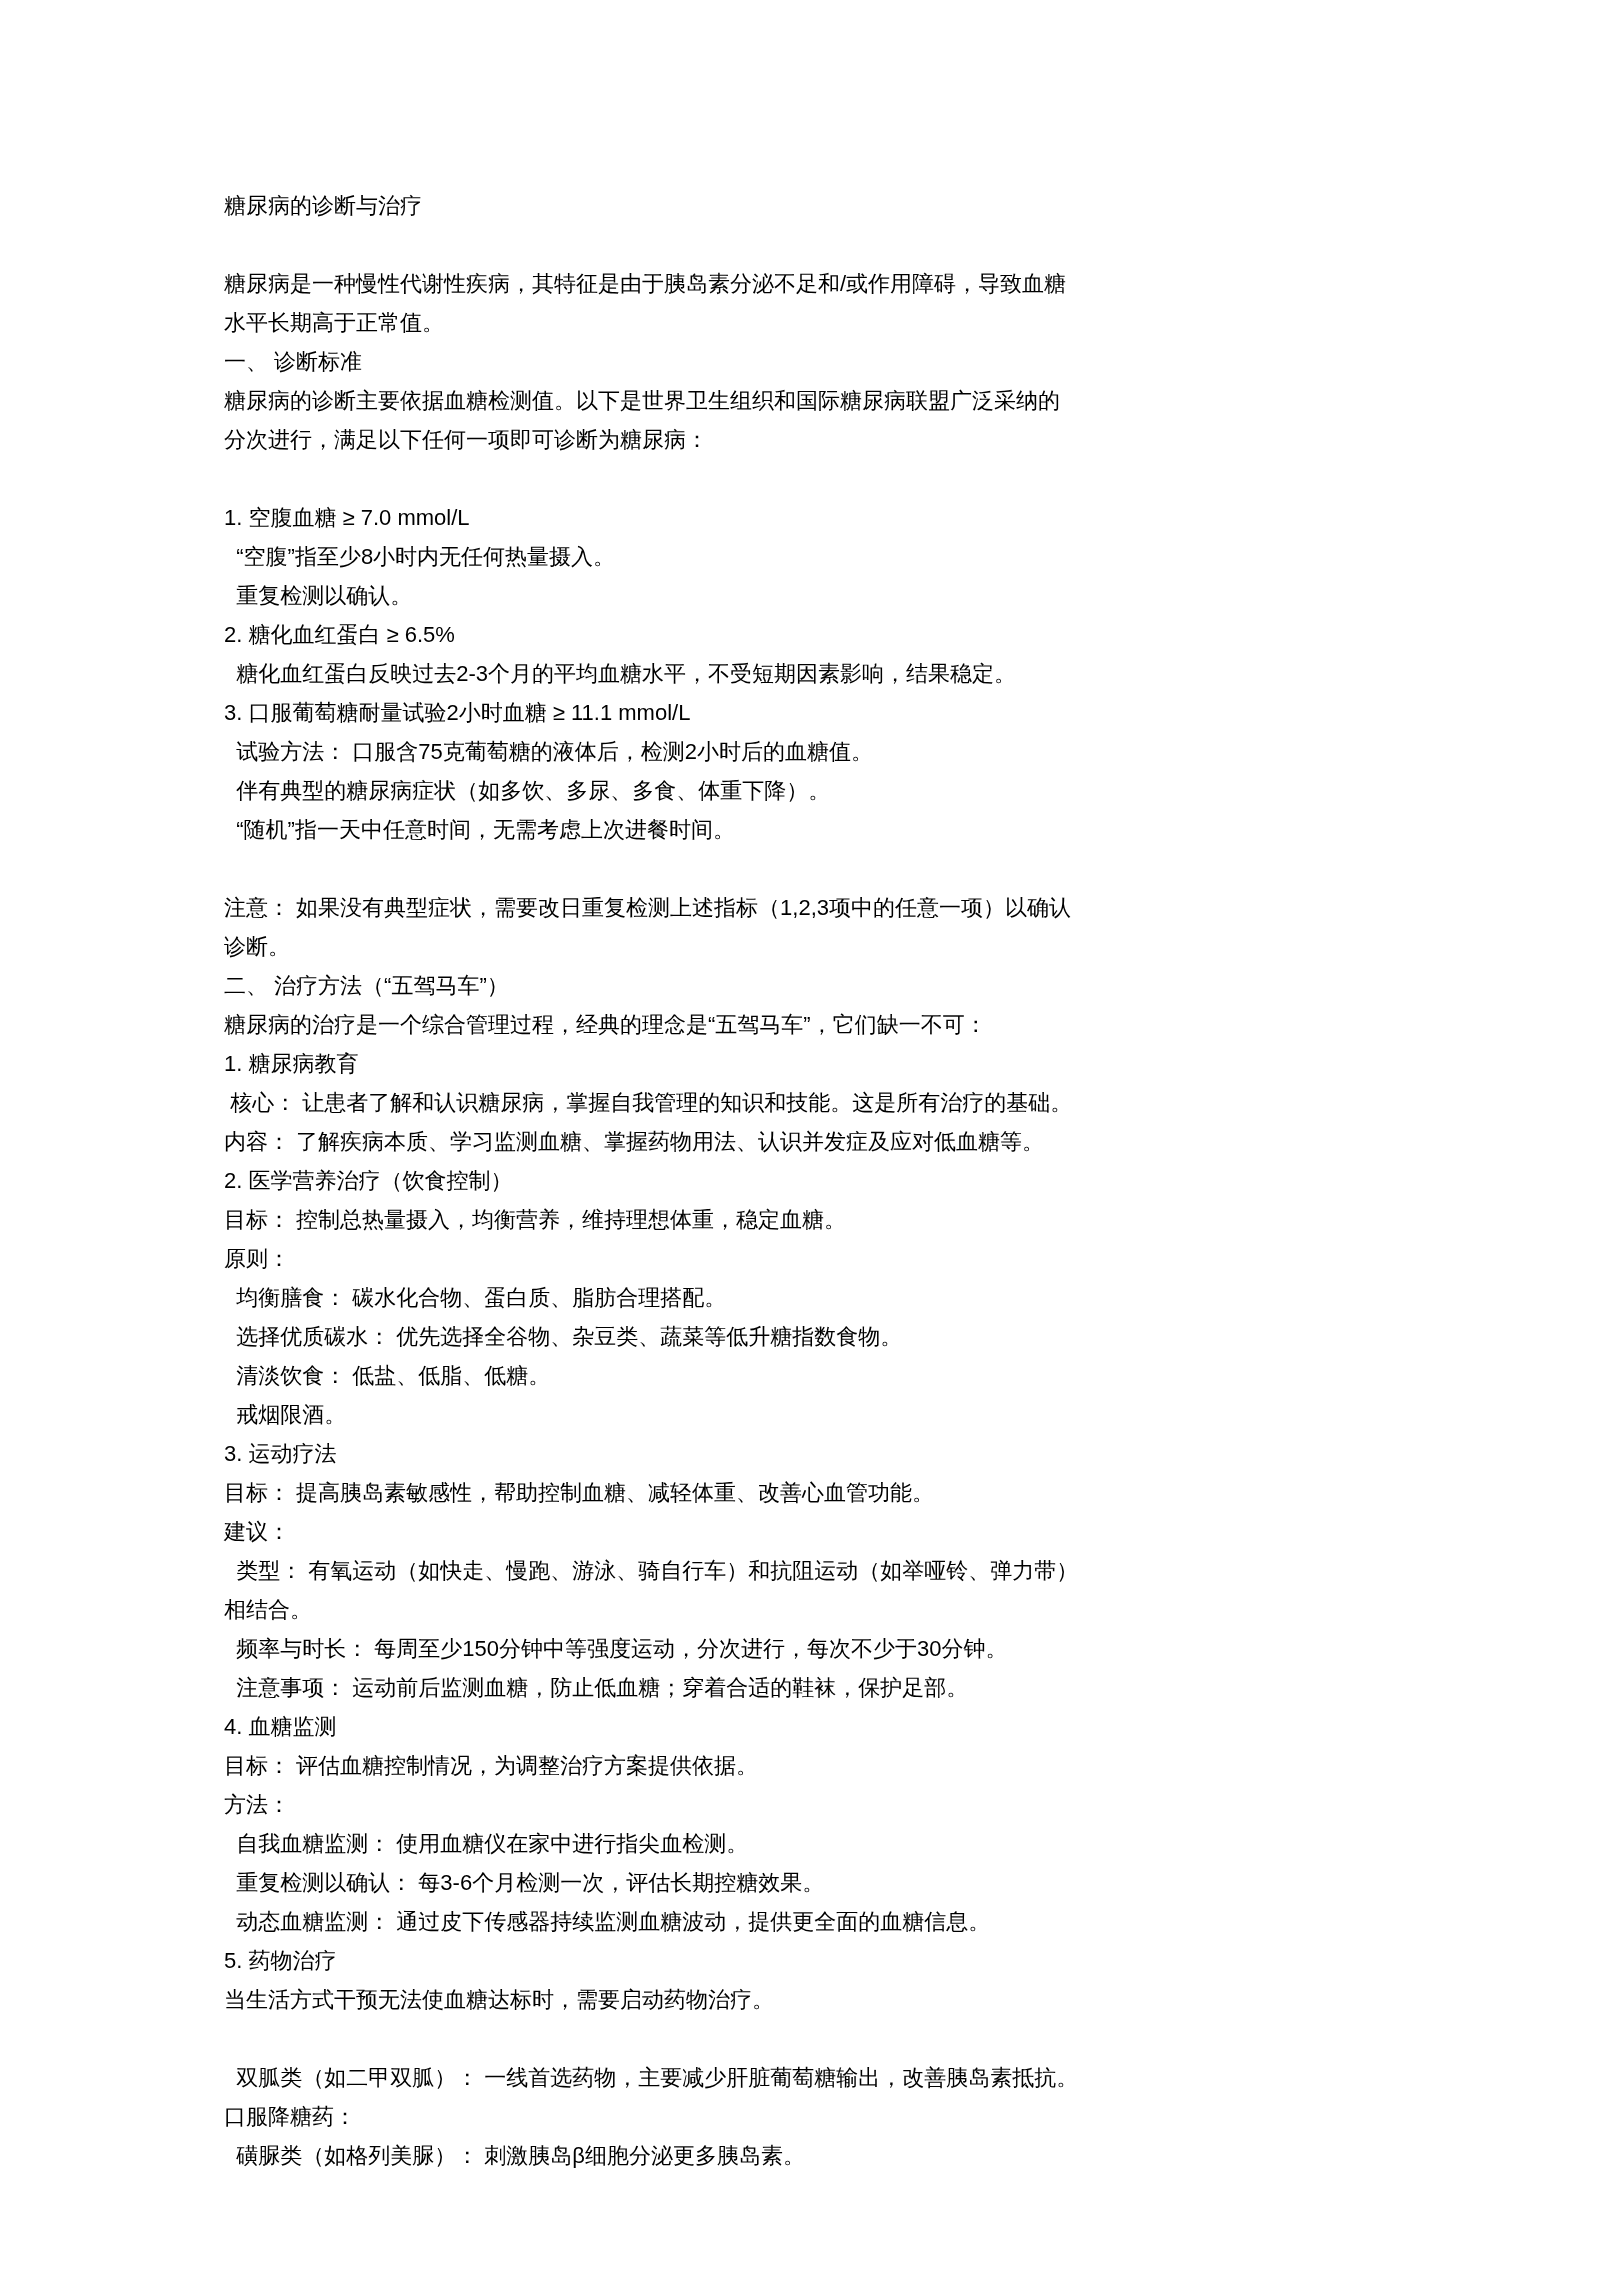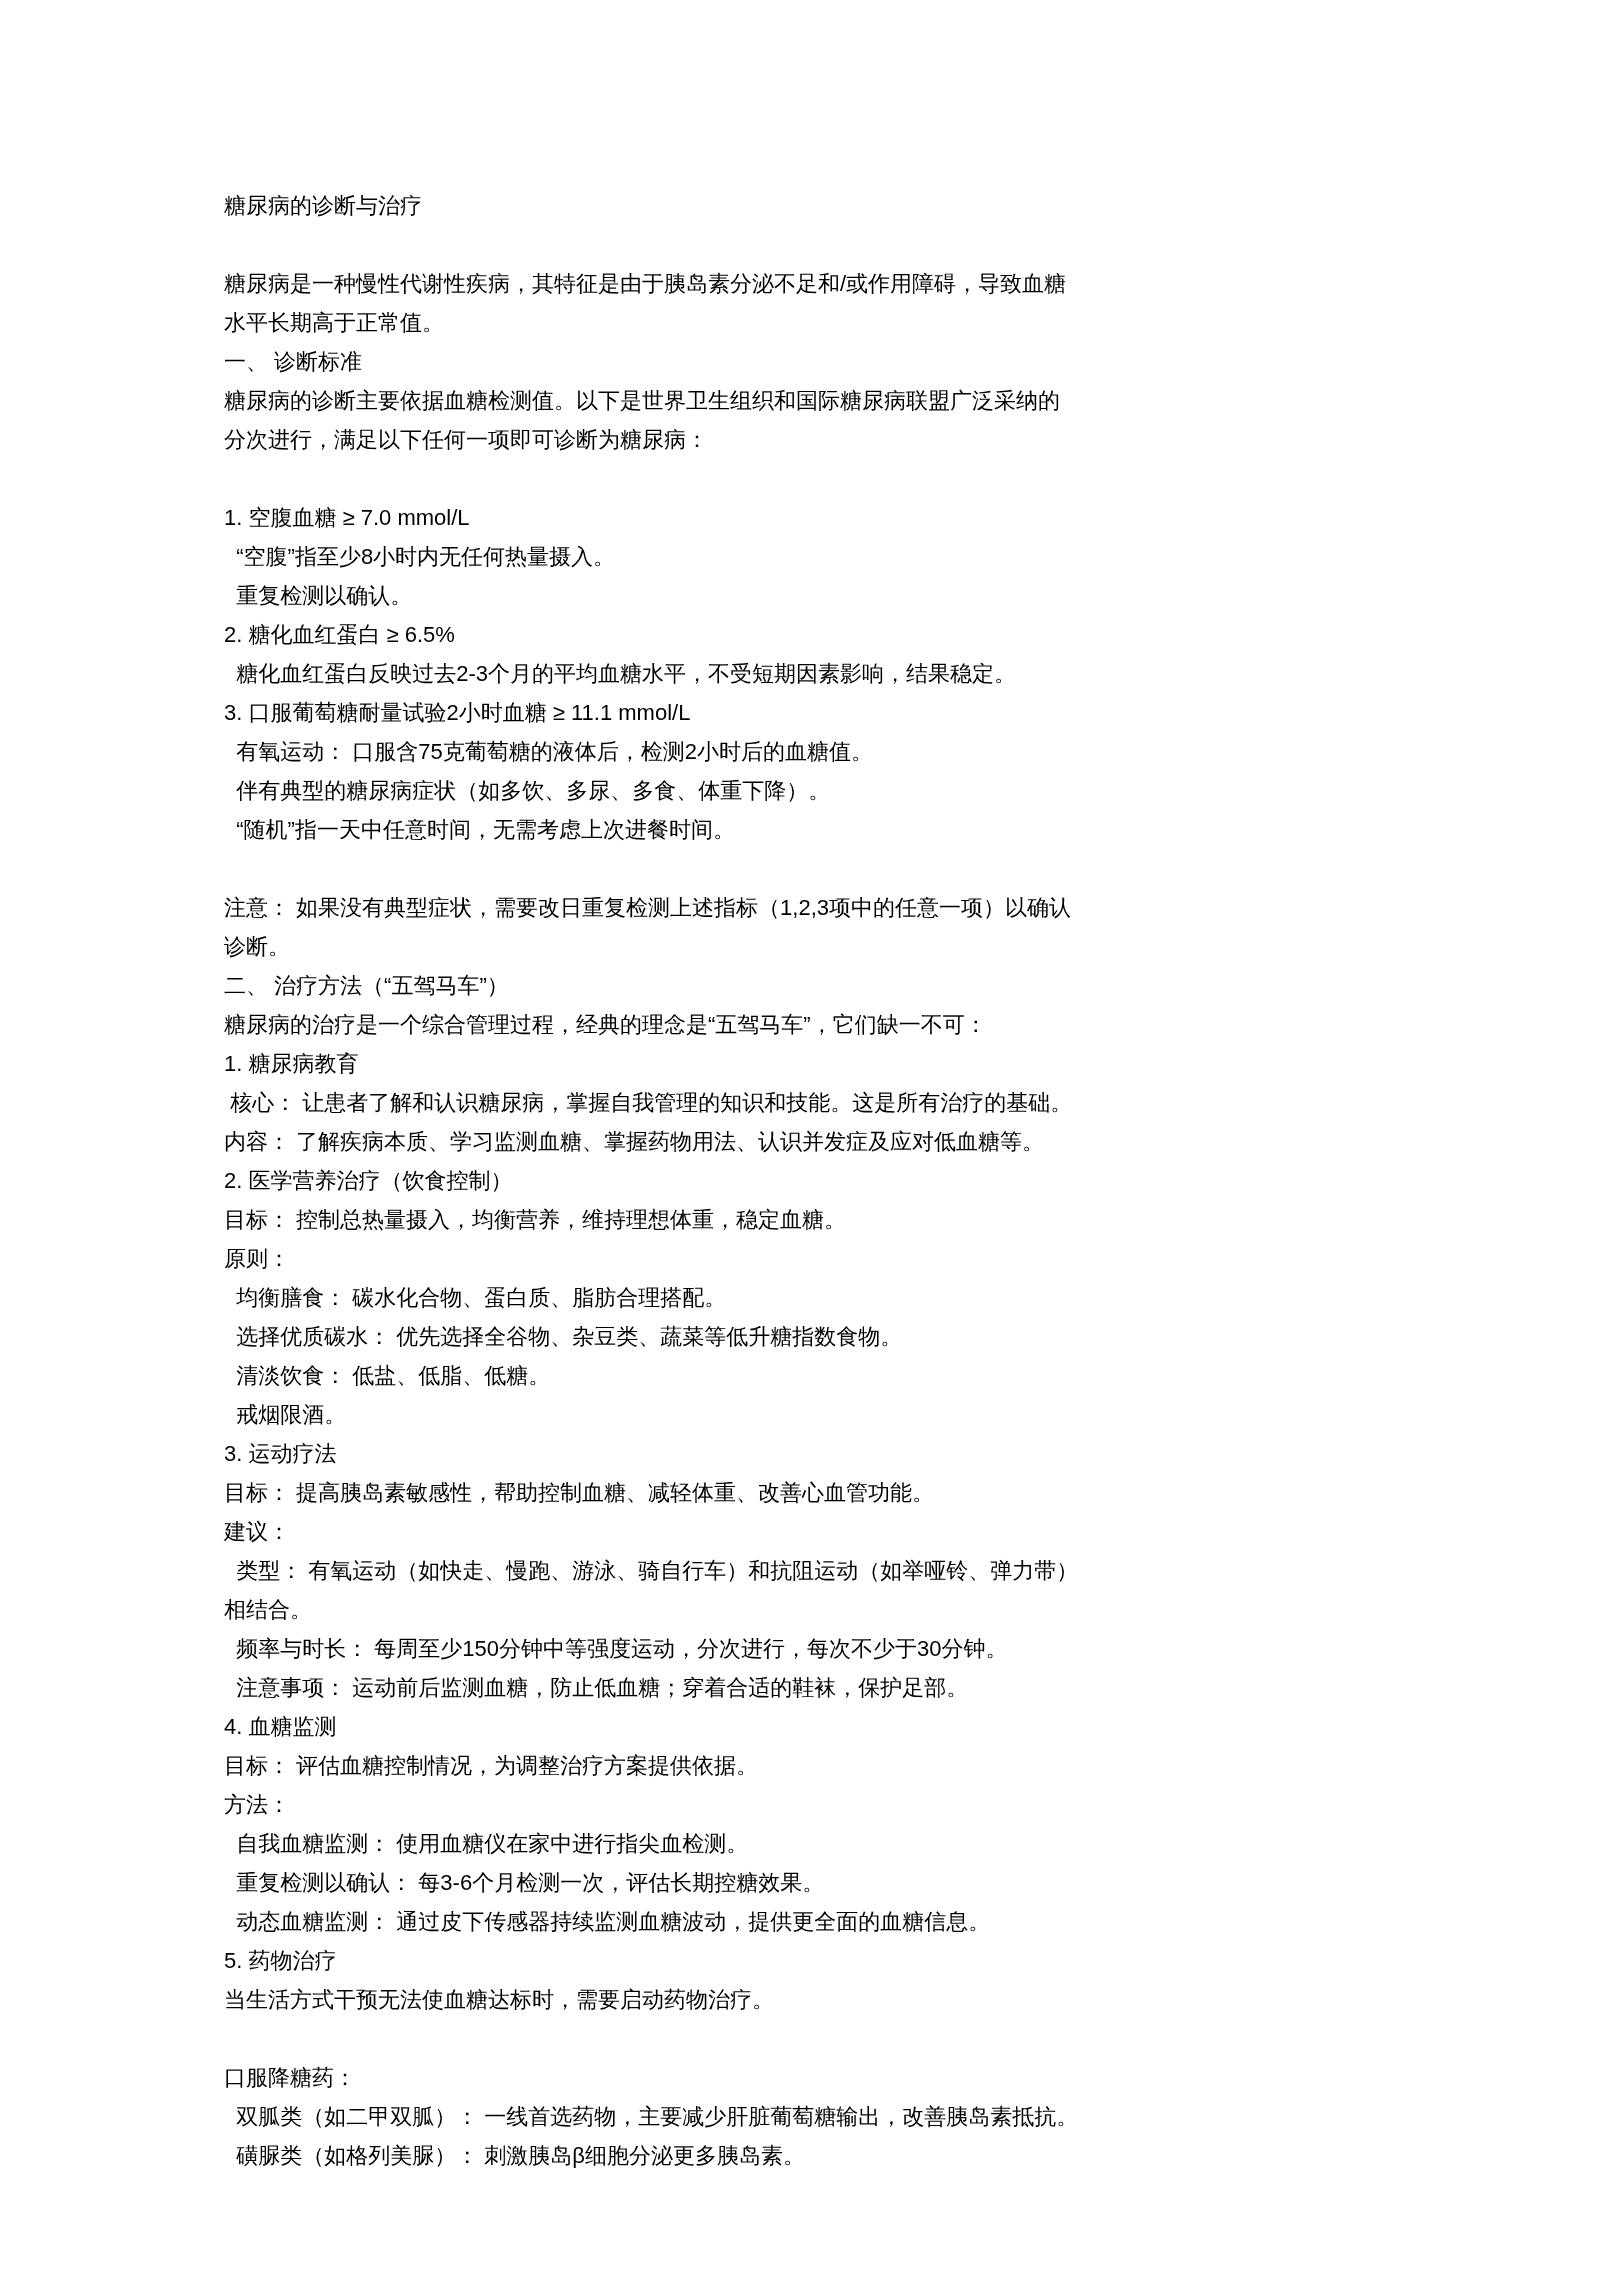--- a/index.html
+++ b/index.html
@@ -39,21 +39,21 @@
     <div class="line">一、 诊断标准</div>
     <div class="line">糖尿病的诊断主要依据血糖检测值。以下是世界卫生组织和国际糖尿病联盟广泛采纳的</div>
     <div class="line">分次进行，满足以下任何一项即可诊断为糖尿病：</div>
     <div class="line"></div>
     <div class="line">1. 空腹血糖 ≥ 7.0 mmol/L</div>
     <div class="line">  “空腹”指至少8小时内无任何热量摄入。</div>
     <div class="line">  重复检测以确认。</div>
     <div class="line">2. 糖化血红蛋白 ≥ 6.5%</div>
     <div class="line">  糖化血红蛋白反映过去2-3个月的平均血糖水平，不受短期因素影响，结果稳定。</div>
     <div class="line">3. 口服葡萄糖耐量试验2小时血糖 ≥ 11.1 mmol/L</div>
-    <div class="line">  有氧运动： 口服含75克葡萄糖的液体后，检测2小时后的血糖值。</div>
+    <div class="line">  试验方法： 口服含75克葡萄糖的液体后，检测2小时后的血糖值。</div>
     <div class="line">  伴有典型的糖尿病症状（如多饮、多尿、多食、体重下降）。</div>
     <div class="line">  “随机”指一天中任意时间，无需考虑上次进餐时间。</div>
     <div class="line"></div>
     <div class="line">注意： 如果没有典型症状，需要改日重复检测上述指标（1,2,3项中的任意一项）以确认</div>
     <div class="line">诊断。</div>
     <div class="line">二、 治疗方法（“五驾马车”）</div>
     <div class="line">糖尿病的治疗是一个综合管理过程，经典的理念是“五驾马车”，它们缺一不可：</div>
     <div class="line">1. 糖尿病教育</div>
     <div class="line"> 核心： 让患者了解和认识糖尿病，掌握自我管理的知识和技能。这是所有治疗的基础。</div>
     <div class="line">内容： 了解疾病本质、学习监测血糖、掌握药物用法、认识并发症及应对低血糖等。</div>
@@ -73,17 +73,17 @@
     <div class="line">  注意事项： 运动前后监测血糖，防止低血糖；穿着合适的鞋袜，保护足部。</div>
     <div class="line">4. 血糖监测</div>
     <div class="line">目标： 评估血糖控制情况，为调整治疗方案提供依据。</div>
     <div class="line">方法：</div>
     <div class="line">  自我血糖监测： 使用血糖仪在家中进行指尖血检测。</div>
     <div class="line">  重复检测以确认： 每3-6个月检测一次，评估长期控糖效果。</div>
     <div class="line">  动态血糖监测： 通过皮下传感器持续监测血糖波动，提供更全面的血糖信息。</div>
     <div class="line">5. 药物治疗</div>
     <div class="line">当生活方式干预无法使血糖达标时，需要启动药物治疗。</div>
     <div class="line"></div>
+    <div class="line">  双胍类（如二甲双胍）： 一线首选药物，主要减少肝脏葡萄糖输出，改善胰岛素抵抗。</div>
     <div class="line">口服降糖药：</div>
-    <div class="line">  双胍类（如二甲双胍）： 一线首选药物，主要减少肝脏葡萄糖输出，改善胰岛素抵抗。</div>
     <div class="line">  磺脲类（如格列美脲）： 刺激胰岛β细胞分泌更多胰岛素。</div>
   </div>
 
 
 </body></html>

